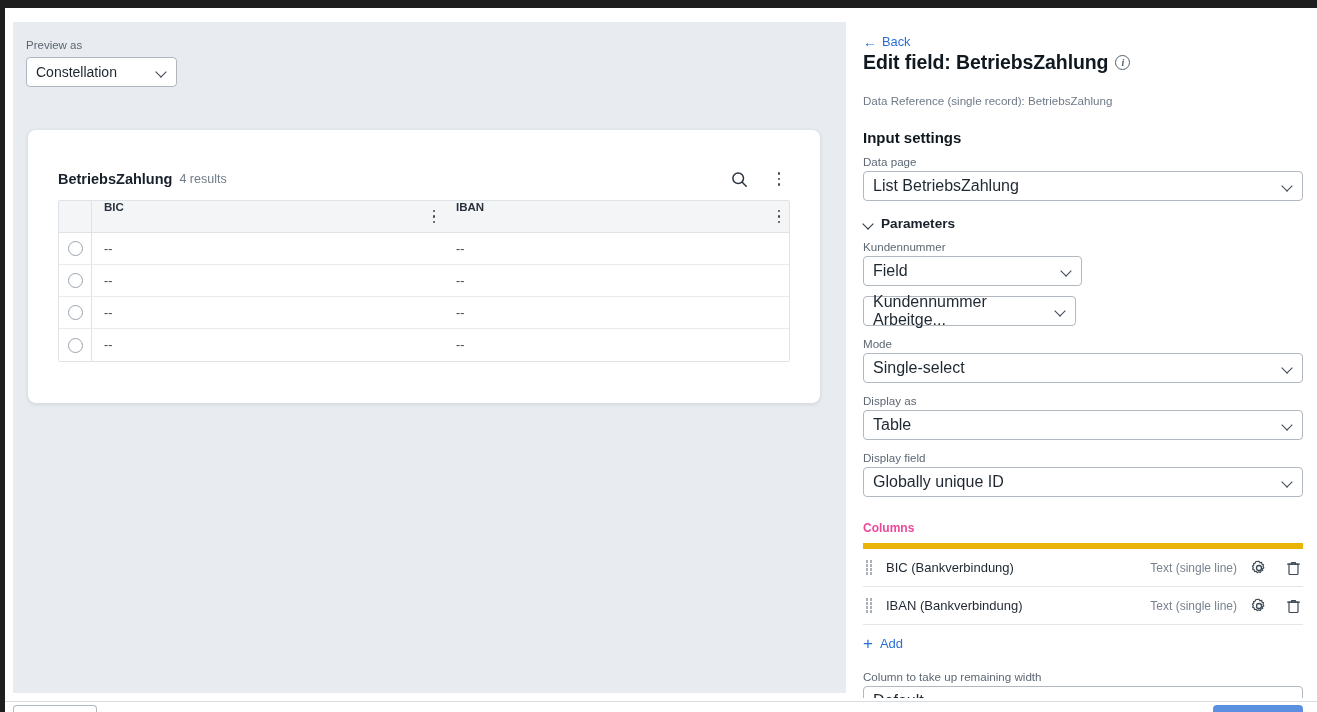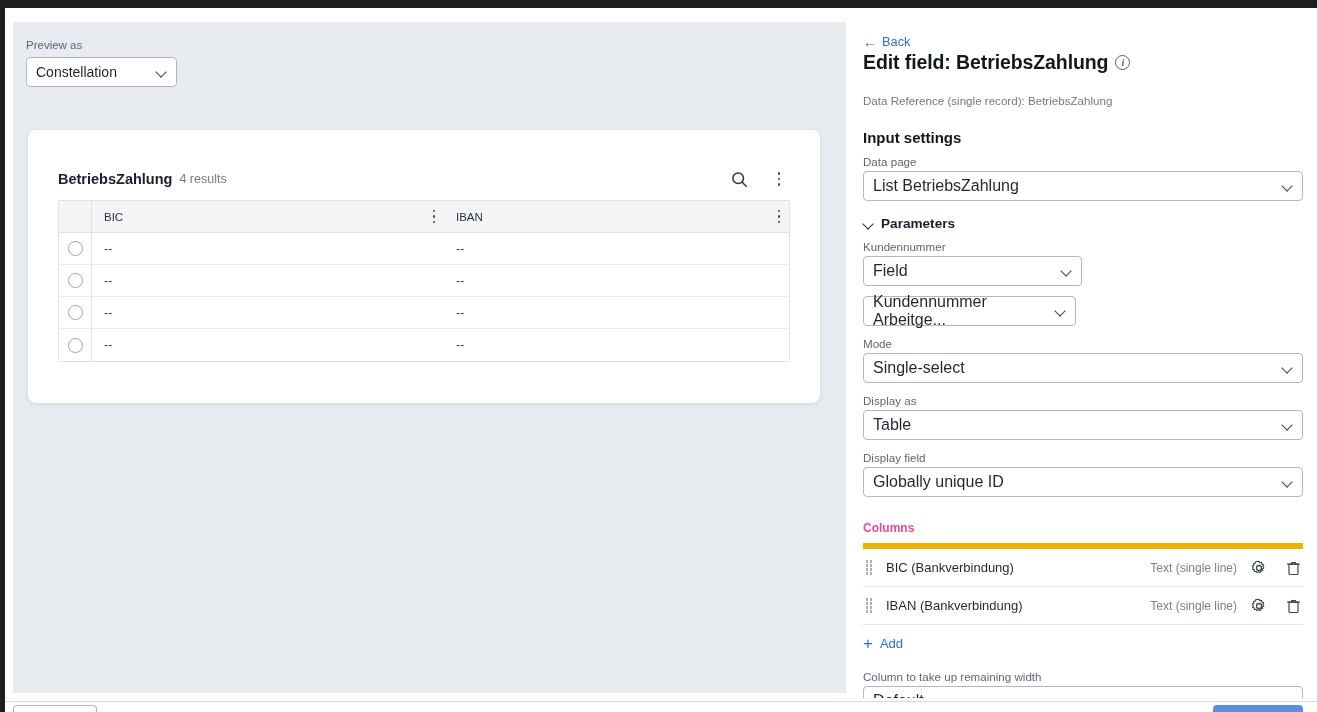--- a/index.html
+++ b/index.html
@@ -118,22 +118,22 @@
     height: 32px;
     background: #f4f5f7;
     border-bottom: 1px solid #dfe3e7;
   }
   .cell-sel {
     width: 33px; min-width: 33px;
     border-right: 1px solid #dfe3e7;
     display: flex; align-items: center; justify-content: center;
   }
   .grid-head .cell-col {
-    display: flex; align-items: center;
-    font-size: 11.5px; font-weight: normal; color: #2a333d;
+    display: flex; 
+    font-size: 11.5px; font-weight: bold; color: #2a333d;
     padding-left: 12px;
     position: relative;
   }
   .col-bic { width: 352px; min-width: 352px; }
   .col-iban { flex: 1; }
   .head-dots {
     position: absolute; right: 8px; top: 50%;
     transform: translateY(-50%);
   }
   .grid-row {

